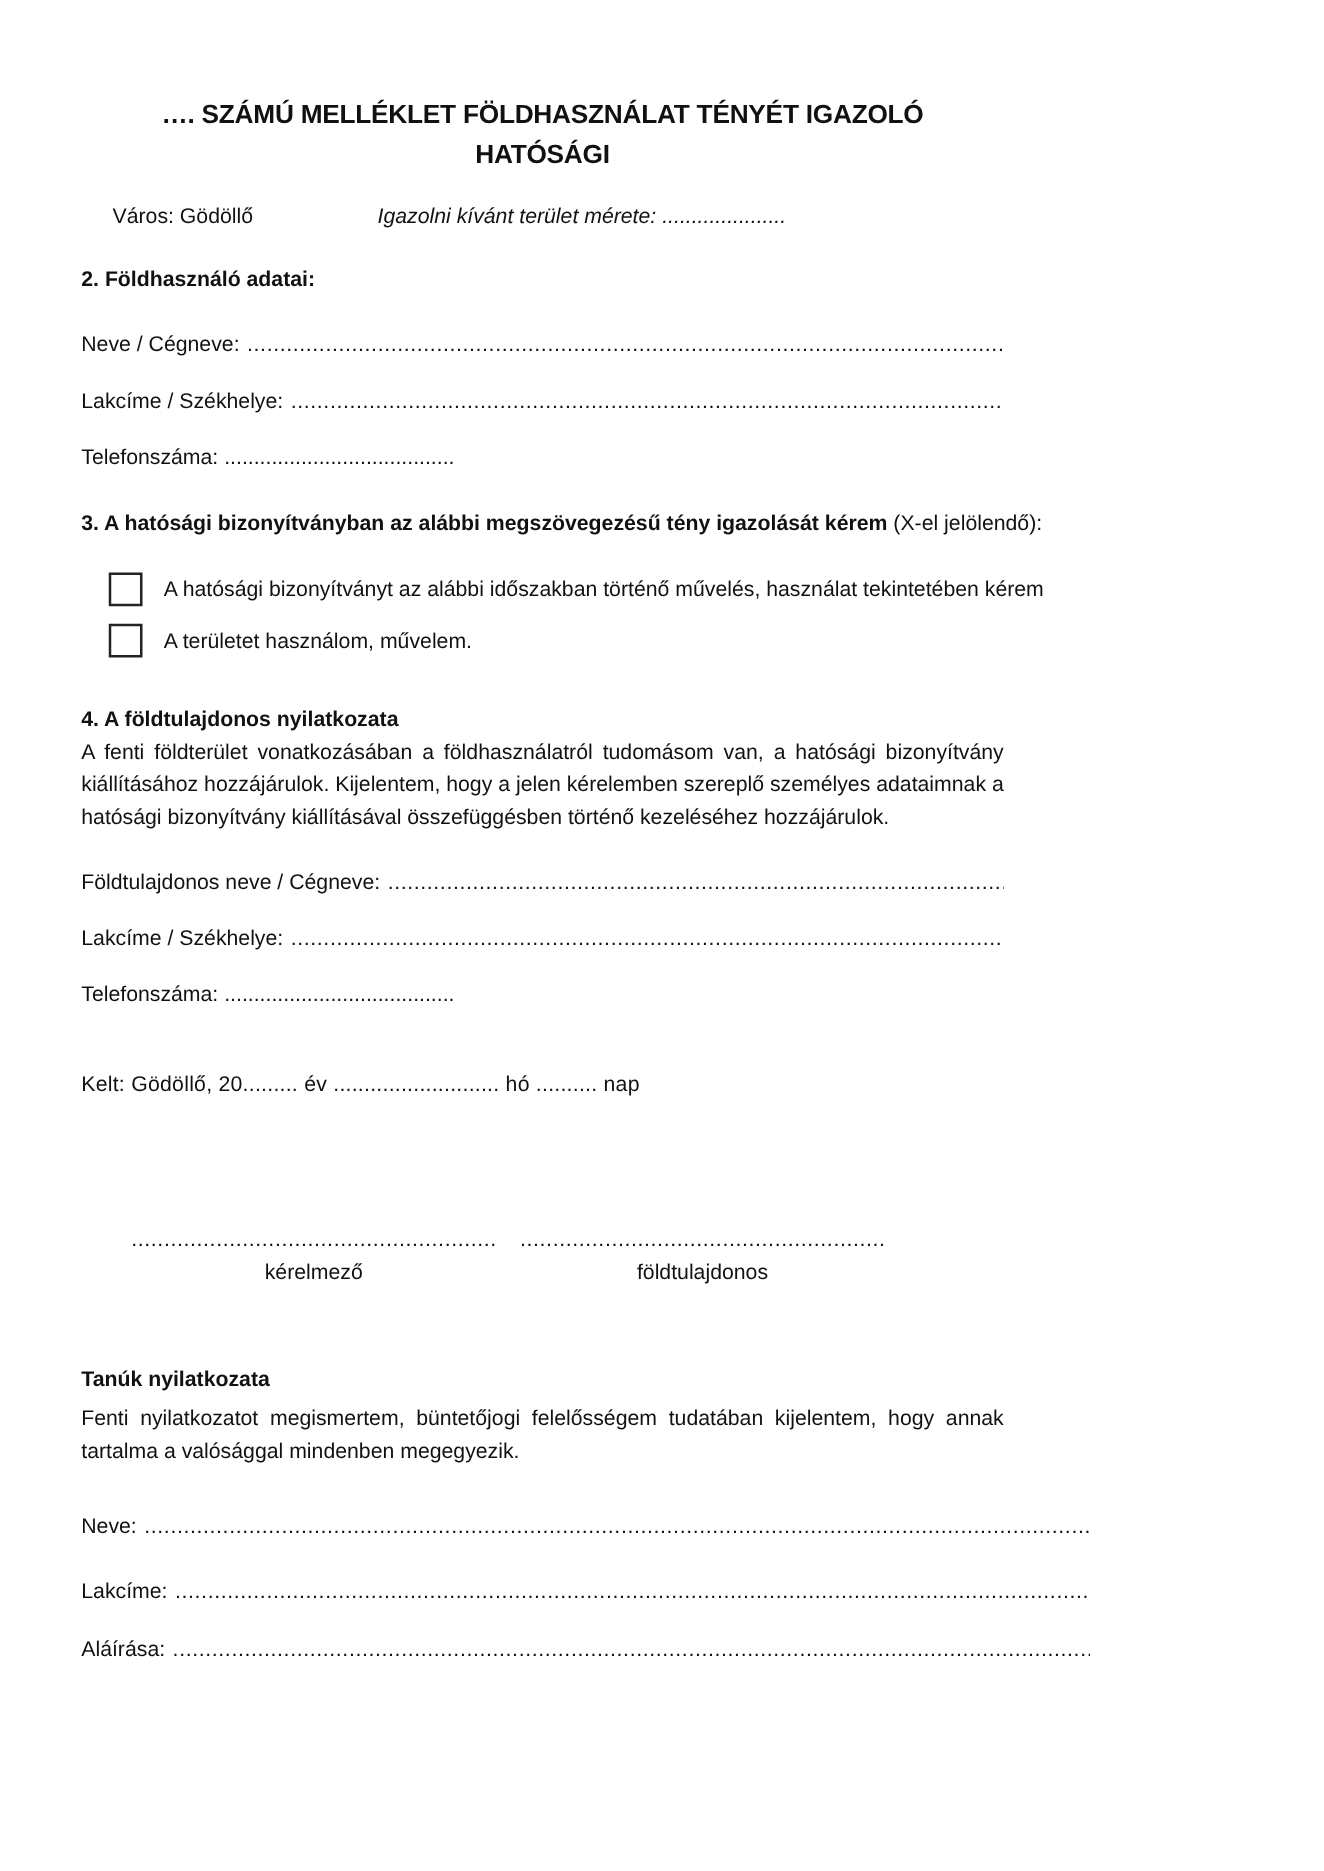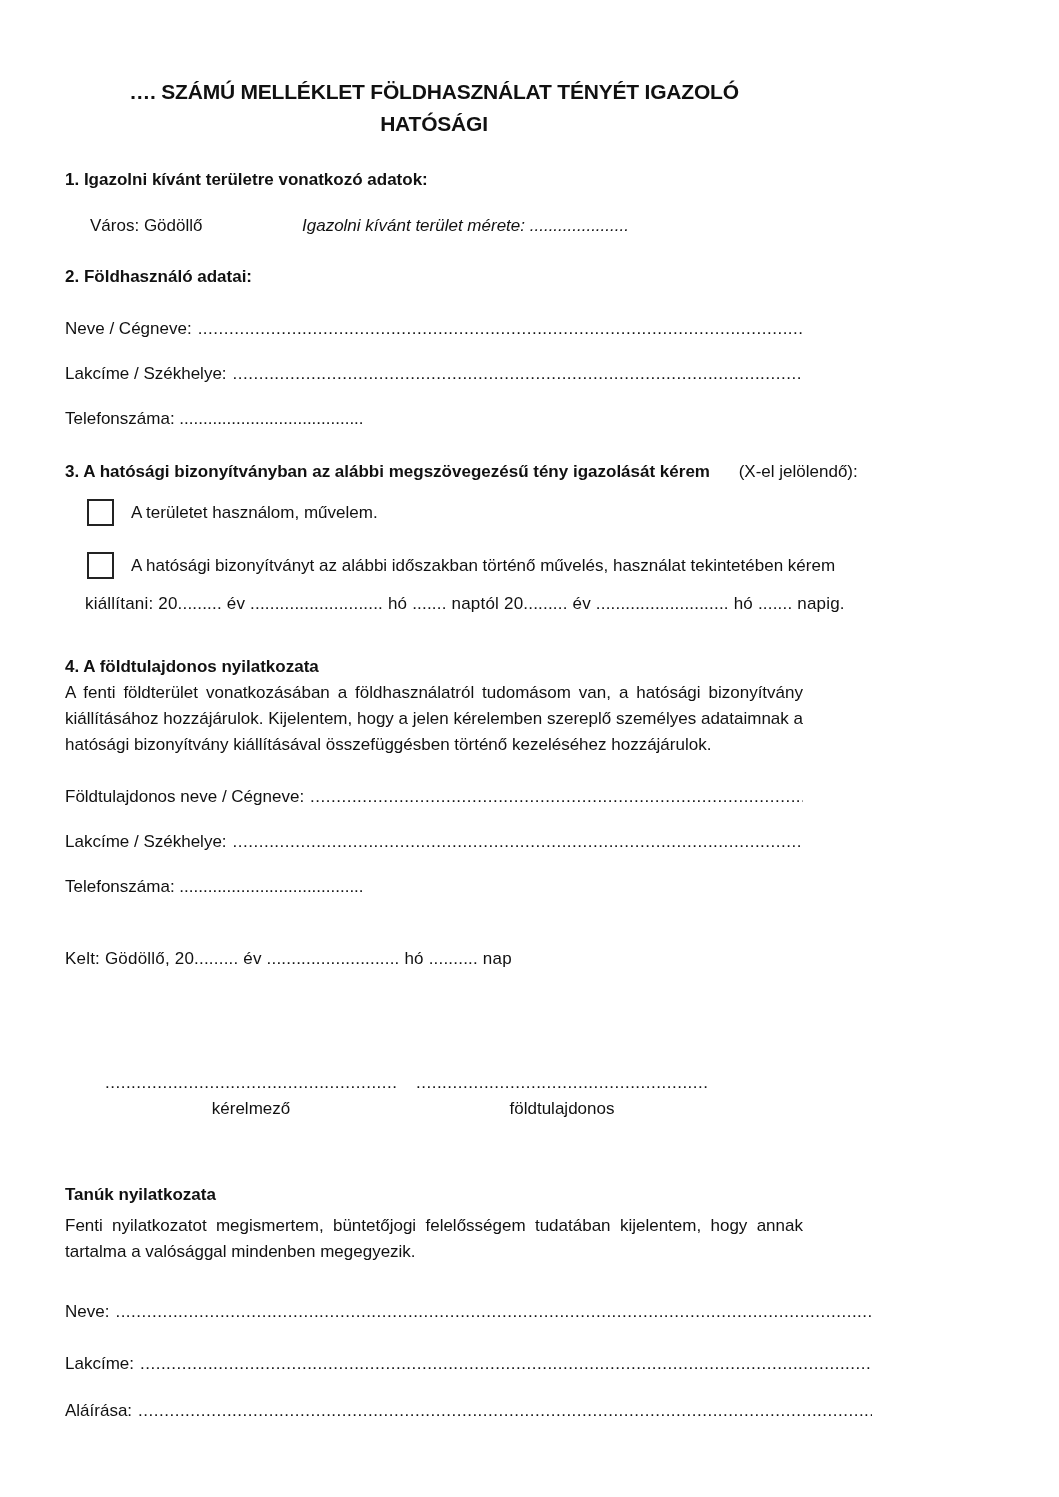--- a/index.html
+++ b/index.html
@@ -17,21 +17,21 @@
   .row1 .cell1{width:212px;}
   .row1 .cell2{width:281px;}
   .row1 .cell3{flex:1 1 auto;overflow:hidden;white-space:nowrap;font-style:italic;}
   .s2-heading{margin-top:25px;}
   .dotline{display:flex;white-space:nowrap;}
   .dotline .lbl{flex:0 0 auto;}
   .dotline .dots{flex:1 1 auto;overflow:hidden;margin-left:6px;letter-spacing:0.5px;}
   .mt26{margin-top:26px;}
   .mt19{margin-top:19px;}
   .s3-heading{margin-top:27px;white-space:nowrap;}
-  .s3-heading .note{font-weight:normal;margin-left:24px;}
+  .s3-heading .note{font-weight:normal;}
   .cbrow{display:flex;align-items:center;gap:17px;padding-left:22px;}
   .cb1{margin-top:14px;}
   .cb2{margin-top:26px;}
   .checkbox{flex:0 0 auto;width:23px;height:23px;border:2px solid #232323;background:#fff;}
   .kiall{margin-top:12px;padding-left:20px;letter-spacing:0.2px;}
   .s4-heading{margin-top:37px;}
   .para{line-height:26px;text-align:justify;white-space:normal;}
   .kelt{margin-top:46px;letter-spacing:0.2px;}
   .sig-row{margin-top:98px;display:flex;justify-content:space-between;padding:0 95px 0 40px;}
   .sig-col{width:292px;text-align:center;}
@@ -45,21 +45,20 @@
 </style>
 </head>
 <body>
 
 <div class="page">
 
   <div class="title">
     <div>…. SZÁMÚ MELLÉKLET FÖLDHASZNÁLAT TÉNYÉT IGAZOLÓ HATÓSÁGI</div>
   </div>
 
-  <div class="heading s1-heading line">1. Igazolni kívánt területre vonatkozó adatok:</div>
 
   <div class="row1 line">
     <div class="cell1">
       <span>Város:</span>
       <span>Gödöllő</span>
     </div>
     <div class="cell3">
       <span>Igazolni kívánt terület mérete:</span>
       <span>.....................</span>
     </div>
@@ -77,30 +76,29 @@
   </div>
   <div class="line mt19">
     <span>Telefonszáma:</span>
     <span>.......................................</span>
   </div>
 
   <div class="heading s3-heading line">
     <span>3. A hatósági bizonyítványban az alábbi megszövegezésű tény igazolását kérem</span><span class="note"> (X-el jelölendő):</span>
   </div>
 
+  <div class="cbrow cb2 line">
+    <span class="checkbox"></span>
+    <span>A hatósági bizonyítványt az alábbi időszakban történő művelés, használat tekintetében kérem</span>
+  </div>
+
   <div class="cbrow cb1 line">
     <span class="checkbox"></span>
     <span>A területet használom, művelem.</span>
   </div>
-
-  <div class="cbrow cb2 line">
-    <span class="checkbox"></span>
-    <span>A hatósági bizonyítványt az alábbi időszakban történő művelés, használat tekintetében kérem</span>
-  </div>
-  <div class="kiall line">kiállítani: 20......... év ........................... hó  ....... naptól 20......... év ........................... hó  ....... napig.</div>
 
   <div class="heading s4-heading line">4. A földtulajdonos nyilatkozata</div>
   <div class="para">A fenti földterület vonatkozásában a földhasználatról tudomásom van, a hatósági bizonyítvány kiállításához hozzájárulok. Kijelentem, hogy a jelen kérelemben szereplő személyes adataimnak a hatósági bizonyítvány kiállításával összefüggésben történő kezeléséhez hozzájárulok.</div>
 
   <div class="dotline line mt26">
     <span class="lbl">Földtulajdonos neve / Cégneve:</span>
     <span class="dots">..........................................................................................................................................................................................................................................................</span>
   </div>
   <div class="dotline line mt19">
     <span class="lbl">Lakcíme / Székhelye:</span>

